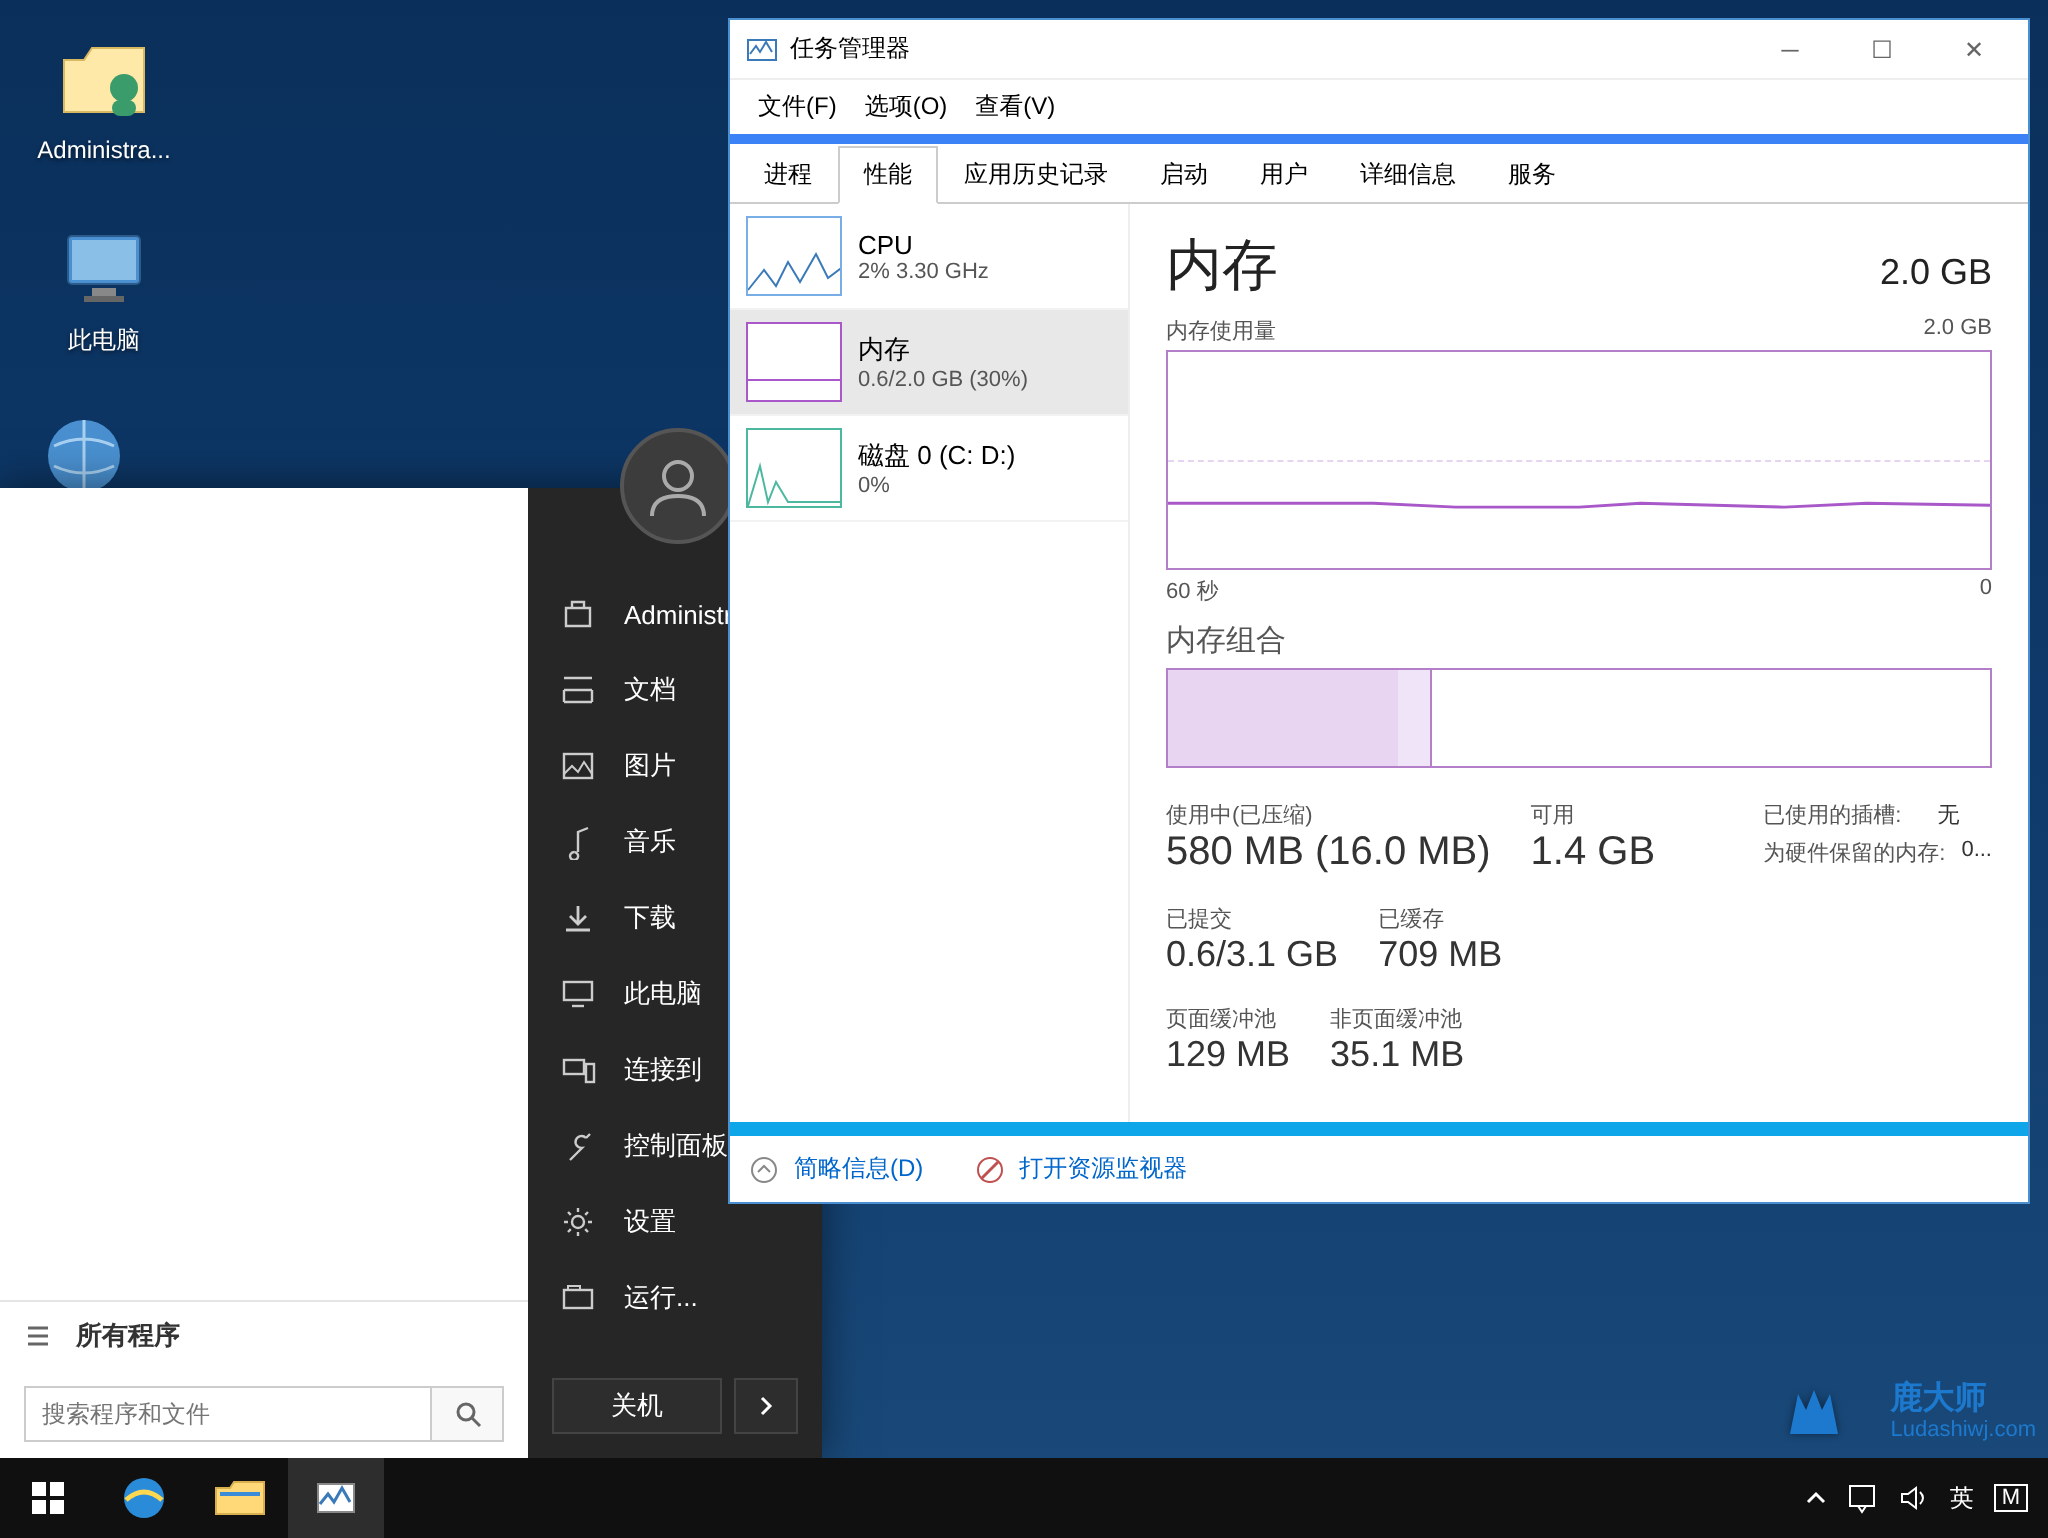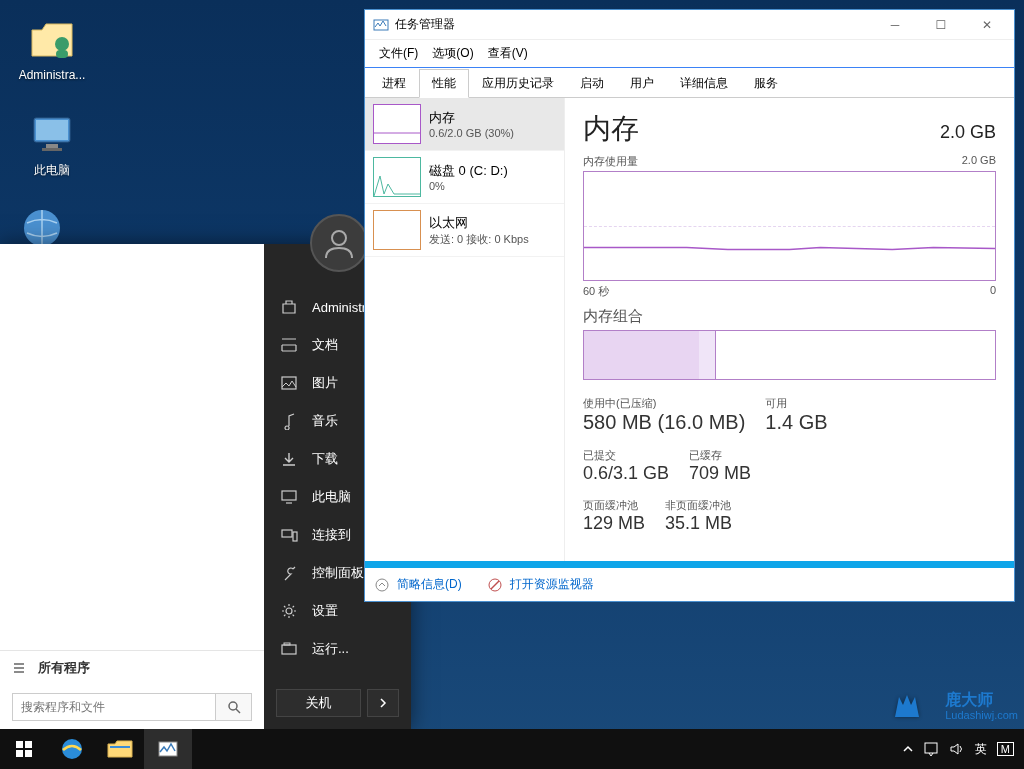--- a/index.html
+++ b/index.html
@@ -34,21 +34,21 @@
 .sr-bottom button { height: 28px; border: 1px solid #444; background: #2d2d2d; color: #fff; font-size: 13px; }
 .sr-bottom .btn-off { flex: 1; }
 .sr-bottom .btn-arrow { width: 32px; display: flex; align-items: center; justify-content: center; }
 
 
 .tm-window { position: absolute; left: 364px; top: 9px; width: 651px; height: 593px; background: #fff; border: 1px solid #4a90d0; display: flex; flex-direction: column; font-size: 12px; color: #000; }
 .tm-titlebar { height: 30px; display: flex; align-items: center; padding: 0 4px 0 8px; border-bottom: 1px solid #eee; }
 .tm-titlebar .title { margin-left: 6px; }
 .tm-win-controls { margin-left: auto; display: flex; }
 .tm-win-controls div { width: 46px; height: 28px; display: flex; align-items: center; justify-content: center; color: #666; }
-.tm-menu { display: flex; gap: 2px; padding: 2px 8px; border-bottom: 1px solid #3b82f6; }
+.tm-menu { display: flex; gap: 2px; padding: 2px 8px; border-bottom: 5px solid #3b82f6; }
 .tm-menu-item { padding: 3px 6px; }
 .tm-tabs { display: flex; border-bottom: 1px solid #ccc; padding: 0 4px; }
 .tm-tab { padding: 5px 12px; border: 1px solid transparent; position: relative; top: 1px; color: #000; }
 .tm-tab.active { border: 1px solid #ccc; border-bottom: 1px solid #fff; background: #fff; }
 .tm-body { flex: 1; display: flex; overflow: hidden; }
 .tm-sidebar { width: 200px; border-right: 1px solid #eee; display: flex; flex-direction: column; }
 .sb-item { display: flex; align-items: center; padding: 6px 8px; gap: 8px; border-bottom: 1px solid #f2f2f2; }
 .sb-item.selected { background: #e8e8e8; }
 .sb-graph { width: 48px; height: 40px; border: 1px solid #78aee5; position: relative; overflow: hidden; background: #fff; }
 .sb-graph.purple { border-color: #a858c8; }
@@ -245,45 +245,47 @@
     <div class="tm-tab">进程</div>
     <div class="tm-tab active">性能</div>
     <div class="tm-tab">应用历史记录</div>
     <div class="tm-tab">启动</div>
     <div class="tm-tab">用户</div>
     <div class="tm-tab">详细信息</div>
     <div class="tm-tab">服务</div>
   </div>
   <div class="tm-body">
     <div class="tm-sidebar">
+      <div class="sb-item">
+        <div class="sb-graph"><svg width="48" height="40">
+              <path d="M0 36 l8 -10 l6 8 l6 -12 l6 10 l8 -14 l6 12 l8 -6" fill="none" stroke="#3a7ab8"></path>
+            </svg></div>
+        <div class="sb-info">
+            <span class="lbl">CPU</span>
+            <span class="sub">2% 3.30 GHz</span>
+          </div>
+      </div>
       <div class="sb-item selected">
         <div class="sb-graph purple"><svg width="48" height="40">
               <path d="M0 28 L48 28" stroke="#a858c8"></path>
             </svg></div>
         <div class="sb-info">
             <span class="lbl">内存</span>
             <span class="sub">0.6/2.0 GB (30%)</span>
           </div>
       </div>
       <div class="sb-item">
         <div class="sb-graph teal"><svg width="48" height="40">
               <path d="M0 38 l6 -20 l4 18 l4 -10 l6 10 l28 0" fill="none" stroke="#4db8a0"></path>
             </svg></div>
         <div class="sb-info">
             <span class="lbl">磁盘 0 (C: D:)</span>
             <span class="sub">0%</span>
           </div>
       </div>
-      <div class="sb-item">
-        <div class="sb-graph orange"></div>
-        <div class="sb-info">
-            <span class="lbl">以太网</span>
-            <span class="sub">发送: 0 接收: 0 Kbps</span>
-          </div>
-      </div>
     </div>
     <div class="tm-main">
       <div class="main-header">
         <span class="main-title">内存</span>
         <span class="main-total">2.0 GB</span>
       </div>
       <div class="chart-label-row">
         <span>内存使用量</span>
         <span>2.0 GB</span>
       </div>
@@ -326,20 +328,30 @@
           <div class="sr-row">
             <div class="stat">
                 <div class="label">页面缓冲池</div>
                 <div class="value">129 MB</div>
               </div>
             <div class="stat">
                 <div class="label">非页面缓冲池</div>
                 <div class="value">35.1 MB</div>
               </div>
           </div>
+        </div>
+        <div class="stat-col right">
+          <div class="right-stat" style="display:flex;gap:18px">
+              <span class="lbl">已使用的插槽:</span>
+              <span class="val">无</span>
+            </div>
+          <div class="right-stat" style="display:flex;gap:8px;margin-top:-10px">
+              <span class="lbl">为硬件保留的内存:</span>
+              <span class="val">0...</span>
+            </div>
         </div>
       </div>
     </div>
   </div>
   <div class="tm-footer">
     <svg width="14" height="14" viewBox="0 0 14 14">
         <circle cx="7" cy="7" r="6" fill="none" stroke="#888"></circle>
         <path d="M4 8 l3 -3 l3 3" fill="none" stroke="#888"></path>
       </svg>
     <span class="link">简略信息(D)</span>

